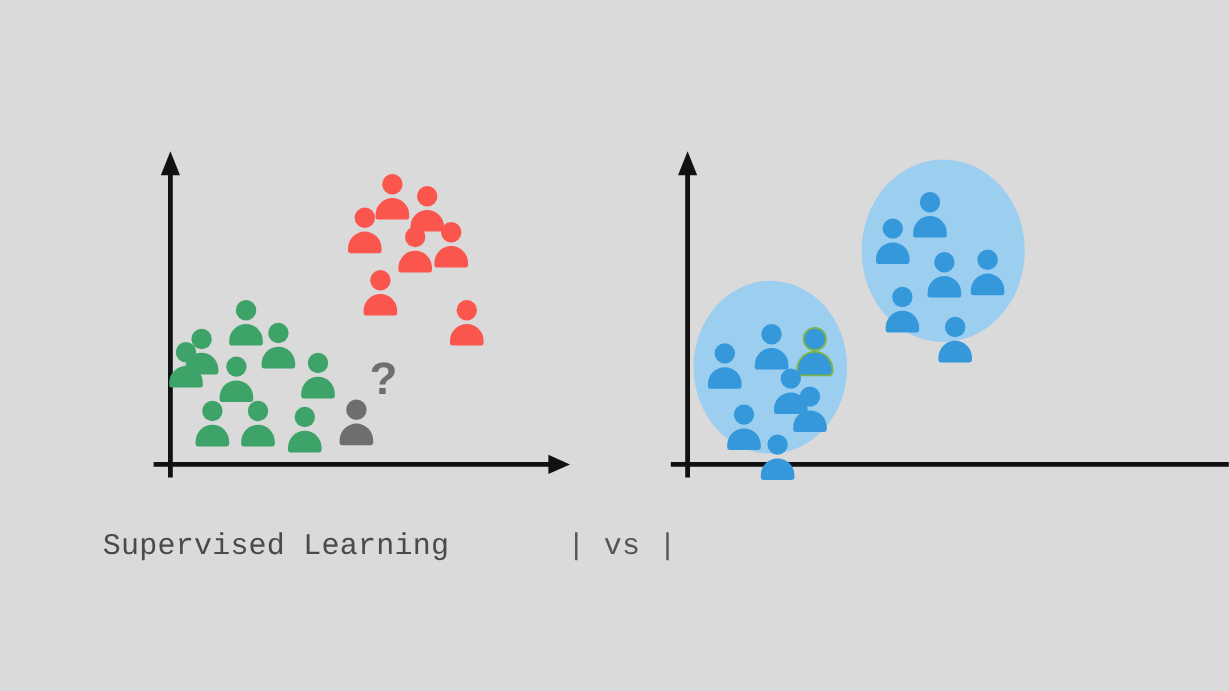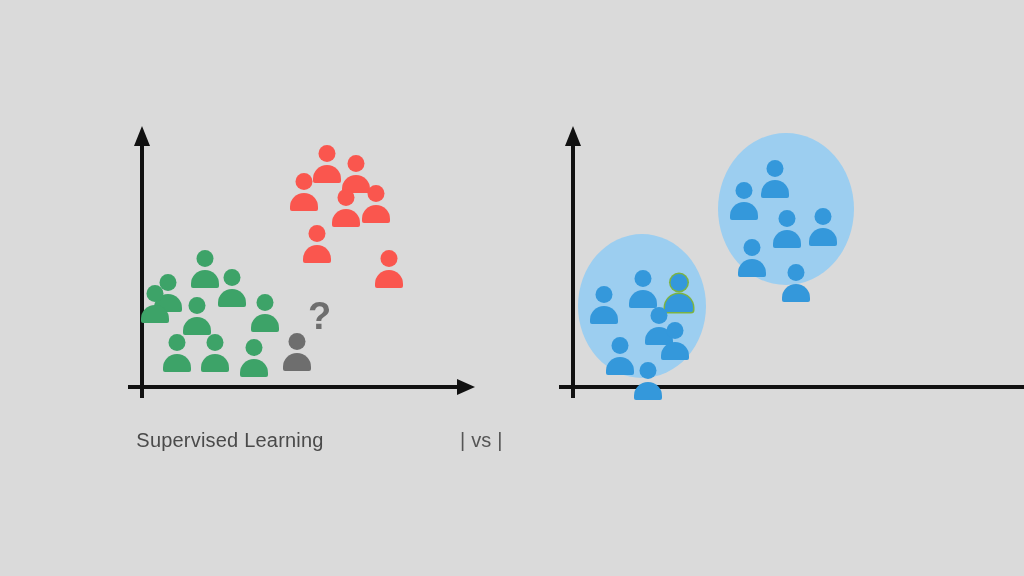--- a/index.html
+++ b/index.html
@@ -90,37 +90,37 @@
   
   .caption-row {
     position: absolute;
     left: 0;
     top: 425px;
     width: 1024px;
     height: 40px;
   }
   .caption {
     position: absolute;
-    top: 4px;
-    font-family: Liberation Sans, sans-serif;
-    font-size: 20px;
+    top: 16px;
+    font-family: Liberation Mono, monospace;
+    font-size: 25px;
     font-weight: 300;
     color: #4a4a4a;
     white-space: nowrap;
     letter-spacing: 0.2px;
   }
   #caption-supervised {
     left: 0;
     width: 460px;
     text-align: center;
   }
   #caption-vs {
     left: 460px;
     width: 104px;
-    text-align: left;
+    text-align: right;
     color: #555;
   }
   #caption-unsupervised {
     left: 564px;
     width: 420px;
     text-align: center;
   }
 </style>
 </head>
 <body>

